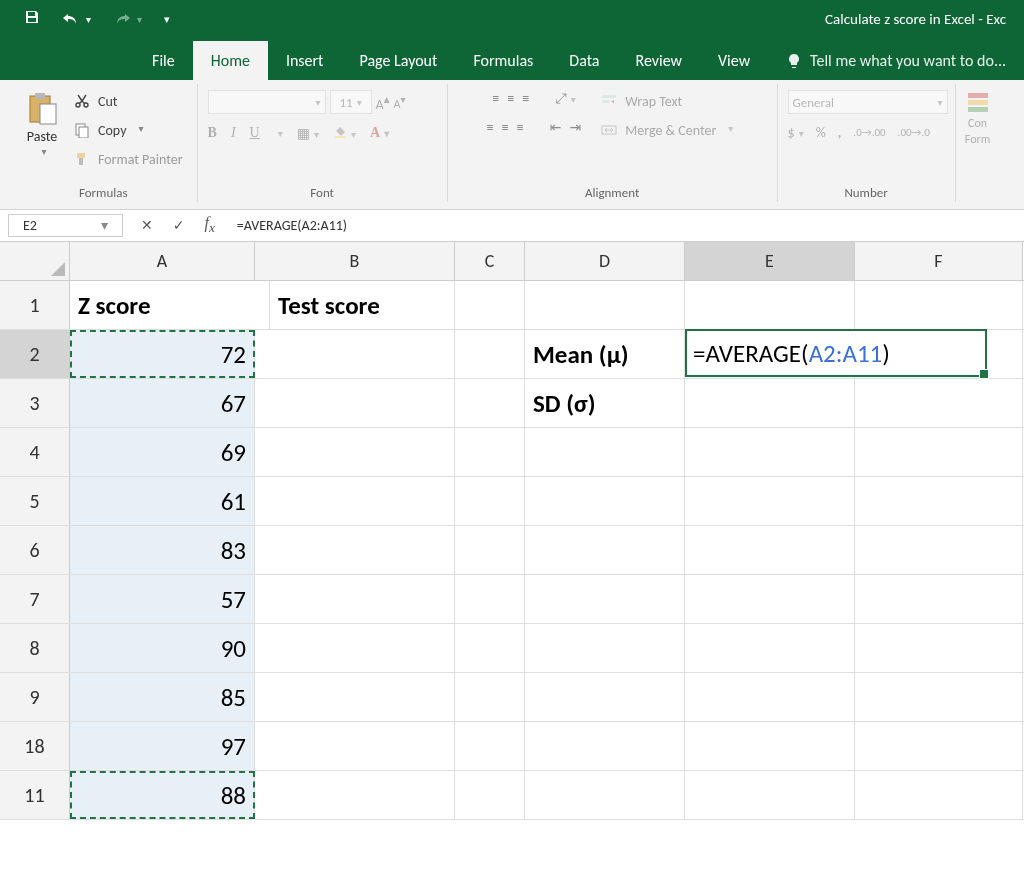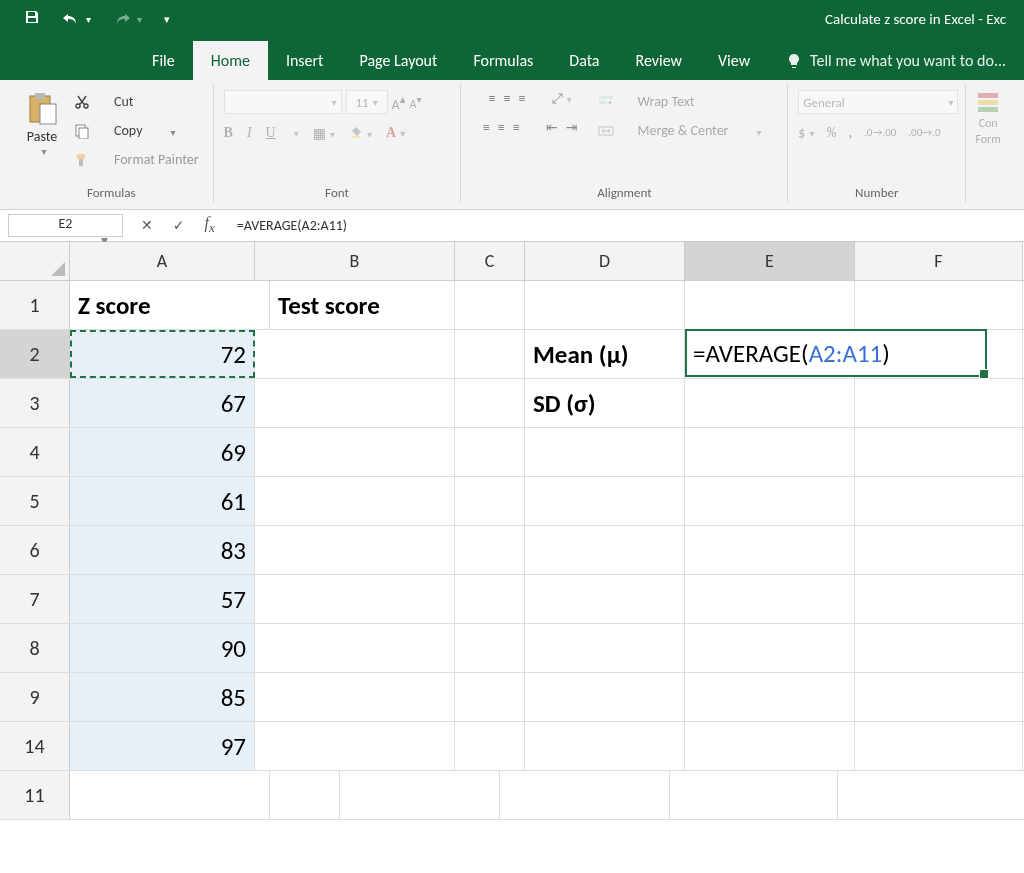--- a/index.html
+++ b/index.html
@@ -17,33 +17,33 @@
   .tab.active { background: #f3f3f3; color: #0e6637; }
   .tellme { display: flex; align-items: center; gap: 8px; padding: 10px 18px; opacity: 0.9; }
   .bulb { width: 16px; height: 16px; }
 
   
   .ribbon { background: #f3f3f3; border-bottom: 1px solid #d4d4d4; height: 130px; display: flex; padding: 4px 10px 0 10px; overflow: hidden; position: relative; }
   .group { display: flex; flex-direction: column; align-items: center; border-right: 1px solid #d9d9d9; padding: 0 10px; height: 118px; }
   .group-body { flex: 1; display: flex; align-items: flex-start; padding-top: 6px; }
   .group-label { font-size: 13px; color: #666; padding: 4px 0 2px 0; }
   .group.faded .group-body { opacity: 0.42; }
-  .ribbtn { display: flex; align-items: flex-end; gap: 24px; font-size: 14px; color: #444; padding: 3px 4px; white-space: nowrap; }
+  .ribbtn { display: flex; align-items: flex-start; gap: 8px; font-size: 14px; color: #444; padding: 3px 4px; white-space: nowrap; }
   .pastecol { display: flex; flex-direction: column; align-items: center; width: 44px; }
   .pastecol svg { width: 36px; height: 36px; }
   .paste-label { font-size: 14px; color: #333; margin-top: 2px; }
   .clipcol { display: flex; flex-direction: column; gap: 6px; margin-left: 6px; }
   .fontrow { display: flex; align-items: center; gap: 4px; }
   .combo { border: 1px solid #ccc; background: #fff; height: 24px; display: flex; align-items: center; padding: 0 4px; font-size: 13px; color: #666; }
   .alignrow { display: flex; gap: 8px; align-items: center; }
   .numcol { display:flex; flex-direction:column; gap:6px; }
 
   
   .fbar { height: 32px; border-bottom: 1px solid #ccc; display: flex; align-items: stretch; background: #fff; }
-  .namebox { width: 115px; border: 1px solid #ccc; margin: 4px 4px 4px 8px; display: flex; align-items: center; padding: 0 14px; font-size: 14px; color: #333; flex-direction: column; }
+  .namebox { width: 115px; border: 1px solid #ccc; margin: 4px 4px 4px 8px; display: flex; align-items: center; padding: 0 14px; font-size: 14px; color: #333; }
   .namebox .dd { margin-left: auto; color: #888; }
   .fbar-tools { display: flex; align-items: center; gap: 20px; padding: 0 14px; color: #555; }
   .fx { font-style: italic; font-family: "Times New Roman", serif; font-size: 16px; }
   .formula-input { flex: 1; border: none; font-size: 14px; color: #333; padding: 0 8px; outline: none; display:flex; align-items:center; }
 
   
   .grid { position: relative; }
   .colheaders { display: flex; border-bottom: 1px solid #ccc; }
   .corner { width: 70px; height: 38px; background: #f3f3f3; border-right: 1px solid #ccc; position: relative; }
   .corner::after { content:""; position:absolute; right:4px; bottom:4px; border-right:14px solid #bbb; border-top:14px solid transparent; }
@@ -358,31 +358,32 @@
       <div class="rh">9</div>
     <div class="cell colA num selrange">85</div>
     <div class="cell colB"></div>
       <div class="cell colC"></div>
       <div class="cell colD"></div>
       <div class="cell colE"></div>
       <div class="cell colF"></div>
   </div>
 
   <div class="row">
-      <div class="rh">14</div>
+      <div class="rh">18</div>
     <div class="cell colA num selrange">97</div>
     <div class="cell colB"></div>
       <div class="cell colC"></div>
       <div class="cell colD"></div>
       <div class="cell colE"></div>
       <div class="cell colF"></div>
   </div>
 
   <div class="row">
       <div class="rh">11</div>
+    <div class="cell colA num selrange marching" style="outline-offset:-2px">88</div>
     <div class="cell colB"></div>
       <div class="cell colC"></div>
       <div class="cell colD"></div>
       <div class="cell colE"></div>
       <div class="cell colF"></div>
   </div>
 
   <div class="editbox" style="left:685px; top:87px; width:302px; height:48px;">
     <span>=AVERAGE(</span>
       <span class="blue">A2:A11</span>

